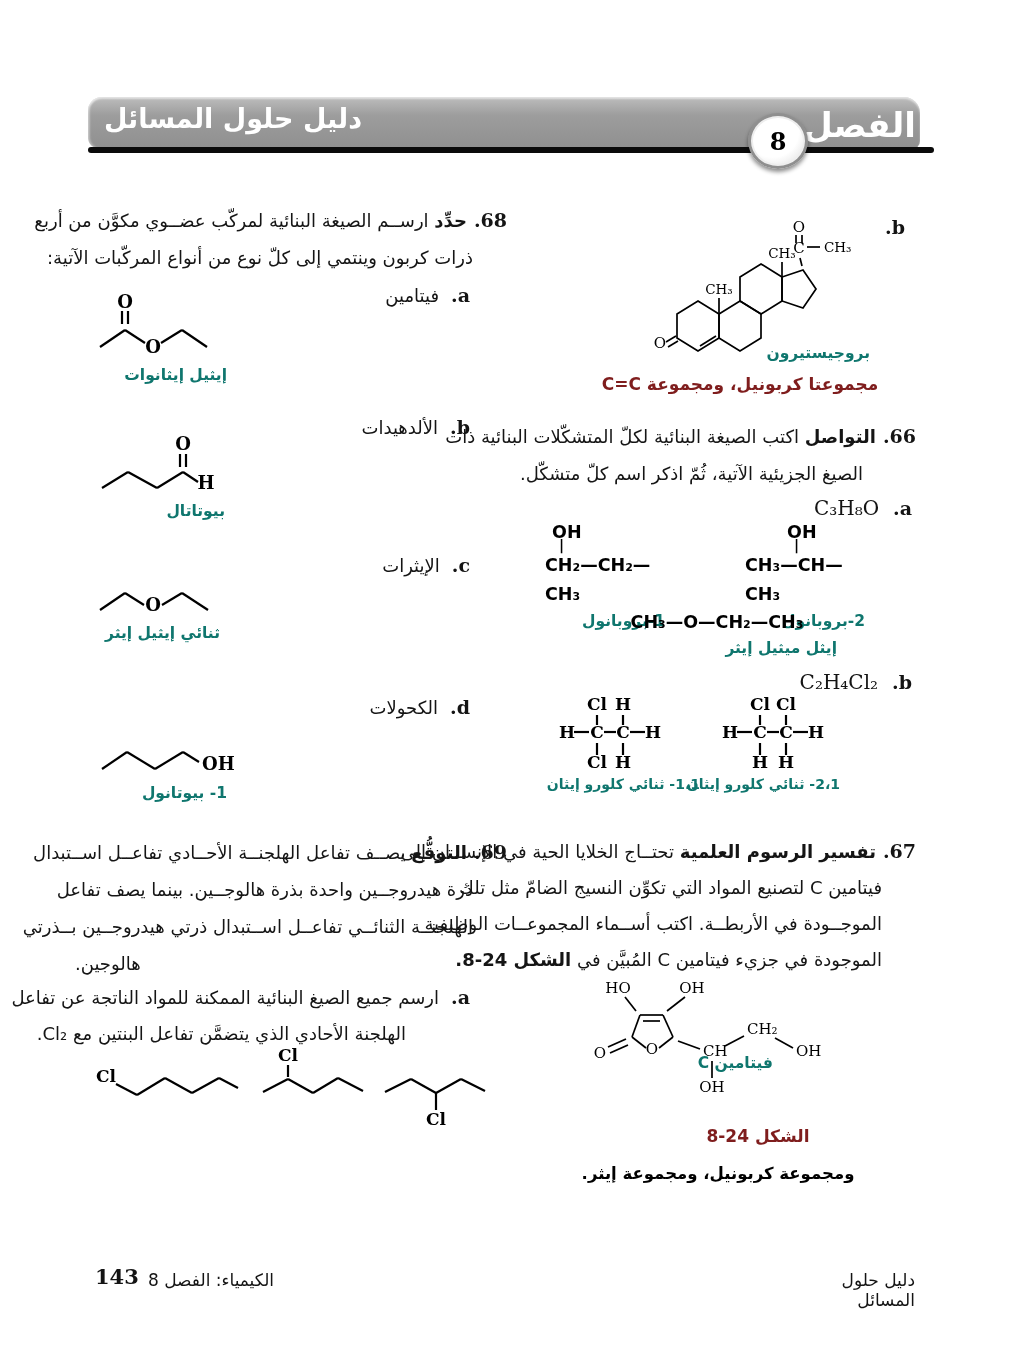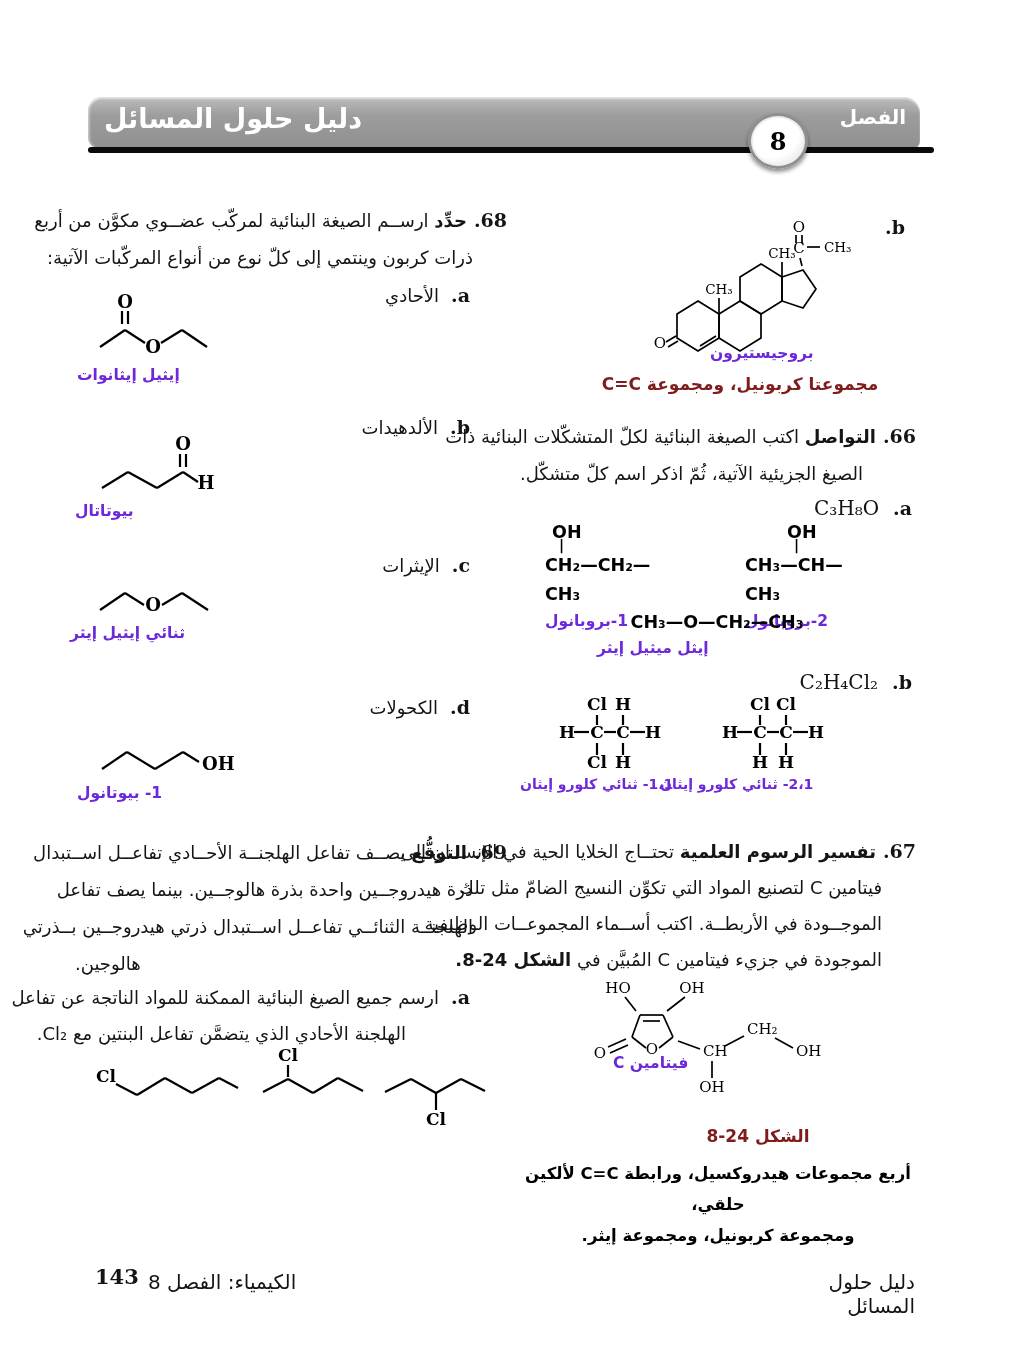--- a/index.html
+++ b/index.html
@@ -6,46 +6,46 @@
   .page{position:relative;width:1016px;height:1346px;background:#ffffff;overflow:hidden;
         font-family:"DejaVu Sans",sans-serif;color:#141414;}
   .abs{position:absolute;}
   
   .banner{left:88px;top:97px;width:832px;height:52px;
           background:linear-gradient(180deg,#bdbdbd 0%,#9d9d9d 35%,#8f8f8f 100%);
           border-radius:14px 16px 8px 12px;
           box-shadow:inset 0 2px 2px rgba(255,255,255,.55), inset 2px 0 2px rgba(255,255,255,.35);}
   .blackbar{left:88px;top:147px;width:846px;height:6px;background:#0a0a0a;border-radius:3px;}
   .banner-title{left:104px;top:103px;font-weight:bold;font-size:27px;color:#fff;direction:rtl;}
-  .chapter-label{left:830px;top:105px;width:86px;text-align:center;font-weight:bold;font-size:20px;color:#fff;direction:rtl;}
+  .chapter-label{left:830px;top:105px;width:86px;text-align:center;font-weight:bold;font-size:34px;color:#fff;direction:rtl;}
   .badge{left:748px;top:113px;width:54px;height:50px;border-radius:50%;
          background:radial-gradient(circle at 40% 30%,#ffffff 55%,#d8d8d8 100%);
          border:3px solid #8f8f8f;box-shadow:0 3px 4px rgba(0,0,0,.45), inset 0 0 0 2px #eee;
          display:flex;align-items:center;justify-content:center;
          font:bold 24px "DejaVu Serif",serif;color:#000;z-index:5;}
   
   .para{direction:rtl;text-align:left;font-size:18px;line-height:37px;color:#151515;}
   .para .ln{white-space:nowrap;}
   .para .ind{padding-right:34px;}
   .para .ind2{padding-right:64px;}
   .qnum{font:bold 19px "DejaVu Serif",serif;margin-left:7px;}
   .lead{font-weight:bold;}
   .abc{font:bold 19px "DejaVu Serif",serif;margin-left:12px;}
   .itemlabel{direction:rtl;text-align:right;font-size:18px;}
   .fline{direction:rtl;display:flex;gap:14px;align-items:baseline;}
   .formula{direction:ltr;font:20px "DejaVu Serif",serif;unicode-bidi:isolate;}
   .cond{direction:ltr;text-align:left;font:bold 17.5px "DejaVu Sans",sans-serif;color:#000;}
   .cond .l1{line-height:16px;}
   .cond .lp{line-height:11px;font-size:14px;}
   .cond .lf{line-height:29px;}
-  .cap{direction:rtl;text-align:left;font:bold 15.5px "DejaVu Sans",sans-serif;color:#6d28d9;}
+  .cap{direction:rtl;text-align:right;font:bold 15.5px "DejaVu Sans",sans-serif;color:#0f766e;}
   .bigcap{direction:rtl;text-align:center;font:bold 17px "DejaVu Sans",sans-serif;color:#7f1d1d;}
   .note{direction:rtl;text-align:center;font:bold 16.5px "DejaVu Sans",sans-serif;line-height:31px;color:#000;}
   .footer-num{font:bold 21px "DejaVu Serif",serif;}
-  .footer-txt{direction:rtl;font-size:20px;}
+  .footer-txt{direction:rtl;font-size:17px;}
   svg{overflow:visible;}
   svg line, svg path{stroke:#000;fill:none;}
   .bond{stroke-width:2.2;}
   .thin{stroke-width:1.7;}
   .atomB{font:bold 18px "DejaVu Serif",serif;fill:#000;}
   .atomB17{font:bold 17px "DejaVu Serif",serif;fill:#000;}
   .atomR{font:15px "DejaVu Serif",serif;fill:#000;}
   .atomS{font:13.5px "DejaVu Serif",serif;fill:#000;}
 </style>
 </head>
@@ -58,21 +58,21 @@
   <div class="abs banner-title">دليل حلول المسائل</div>
   <div class="abs chapter-label">الفصل</div>
   <div class="abs badge">8</div>
 
   <div class="abs para" style="left:75px;top:202px;width:432px;">
     <div class="ln"><span class="qnum">68.</span><span class="lead">حدِّد</span> <span>ارســم الصيغة البنائية لمركّب عضــوي مكوَّن من أربع</span></div>
     <div class="ln ind">ذرات كربون وينتمي إلى كلّ نوع من أنواع المركّبات الآتية:</div>
   </div>
 
   <div class="abs itemlabel" style="left:75px;top:284px;width:395px;">
-    <span class="abc">a.</span><span>الأحادي</span>
+    <span class="abc">a.</span><span>فيتامين</span>
   </div>
 
   <svg class="abs" style="left:95px;top:296px;" width="150" height="78">
     <line class="bond" x1="5" y1="51" x2="30" y2="34"></line>
     <line class="bond" x1="30" y1="34" x2="50" y2="47"></line>
     <line class="bond" x1="27" y1="15" x2="27" y2="28"></line>
     <line class="bond" x1="33" y1="15" x2="33" y2="28"></line>
     <text class="atomB" x="30" y="12" text-anchor="middle">O</text>
     <text class="atomB" x="58" y="57" text-anchor="middle">O</text>
     <line class="bond" x1="66" y1="47" x2="87" y2="34"></line>
@@ -288,21 +288,20 @@
     <text class="atomR" x="164" y="59" text-anchor="start">CH₂</text>
     <line class="thin" x1="192" y1="63" x2="210" y2="73"></line>
     <text class="atomR" x="213" y="81" text-anchor="start">OH</text>
     <line class="thin" x1="129" y1="86" x2="129" y2="103"></line>
     <text class="atomR" x="129" y="117" text-anchor="middle">OH</text>
   </svg>
   <div class="abs cap" style="left:613px;top:1054px;width:160px;">فيتامين C</div>
 
   <div class="abs bigcap" style="left:562px;top:1126px;width:392px;">الشكل 24-8</div>
   <div class="abs note" style="left:520px;top:1158px;width:396px;">
-    <div>أربع مجموعات هيدروكسيل، ورابطة C=C لألكين حلقي،</div>
     <div>ومجموعة كربونيل، ومجموعة إيثر.</div>
   </div>
 
   <div class="abs footer-num" style="left:95px;top:1264px;">143</div>
   <div class="abs footer-txt" style="left:148px;top:1270px;">الكيمياء: الفصل 8</div>
   <div class="abs footer-txt" style="left:790px;top:1270px;width:125px;text-align:right;">دليل حلول المسائل</div>
 
 </div>
 
 </body></html>

